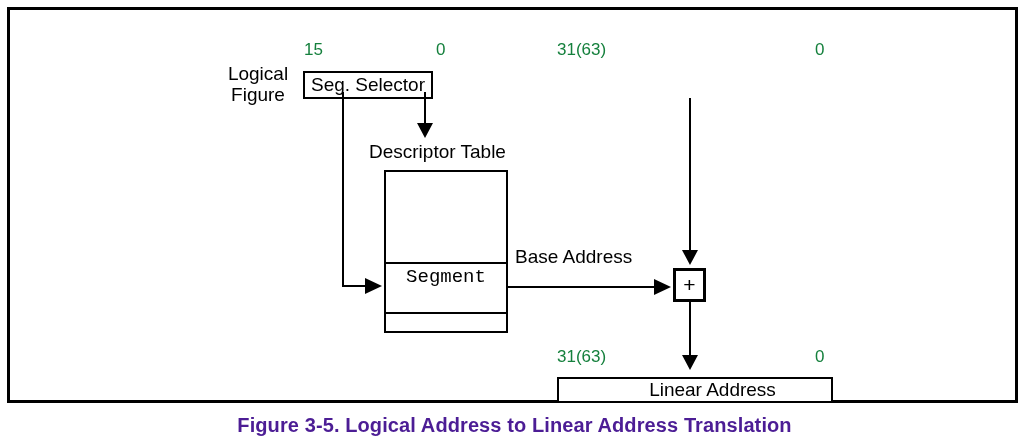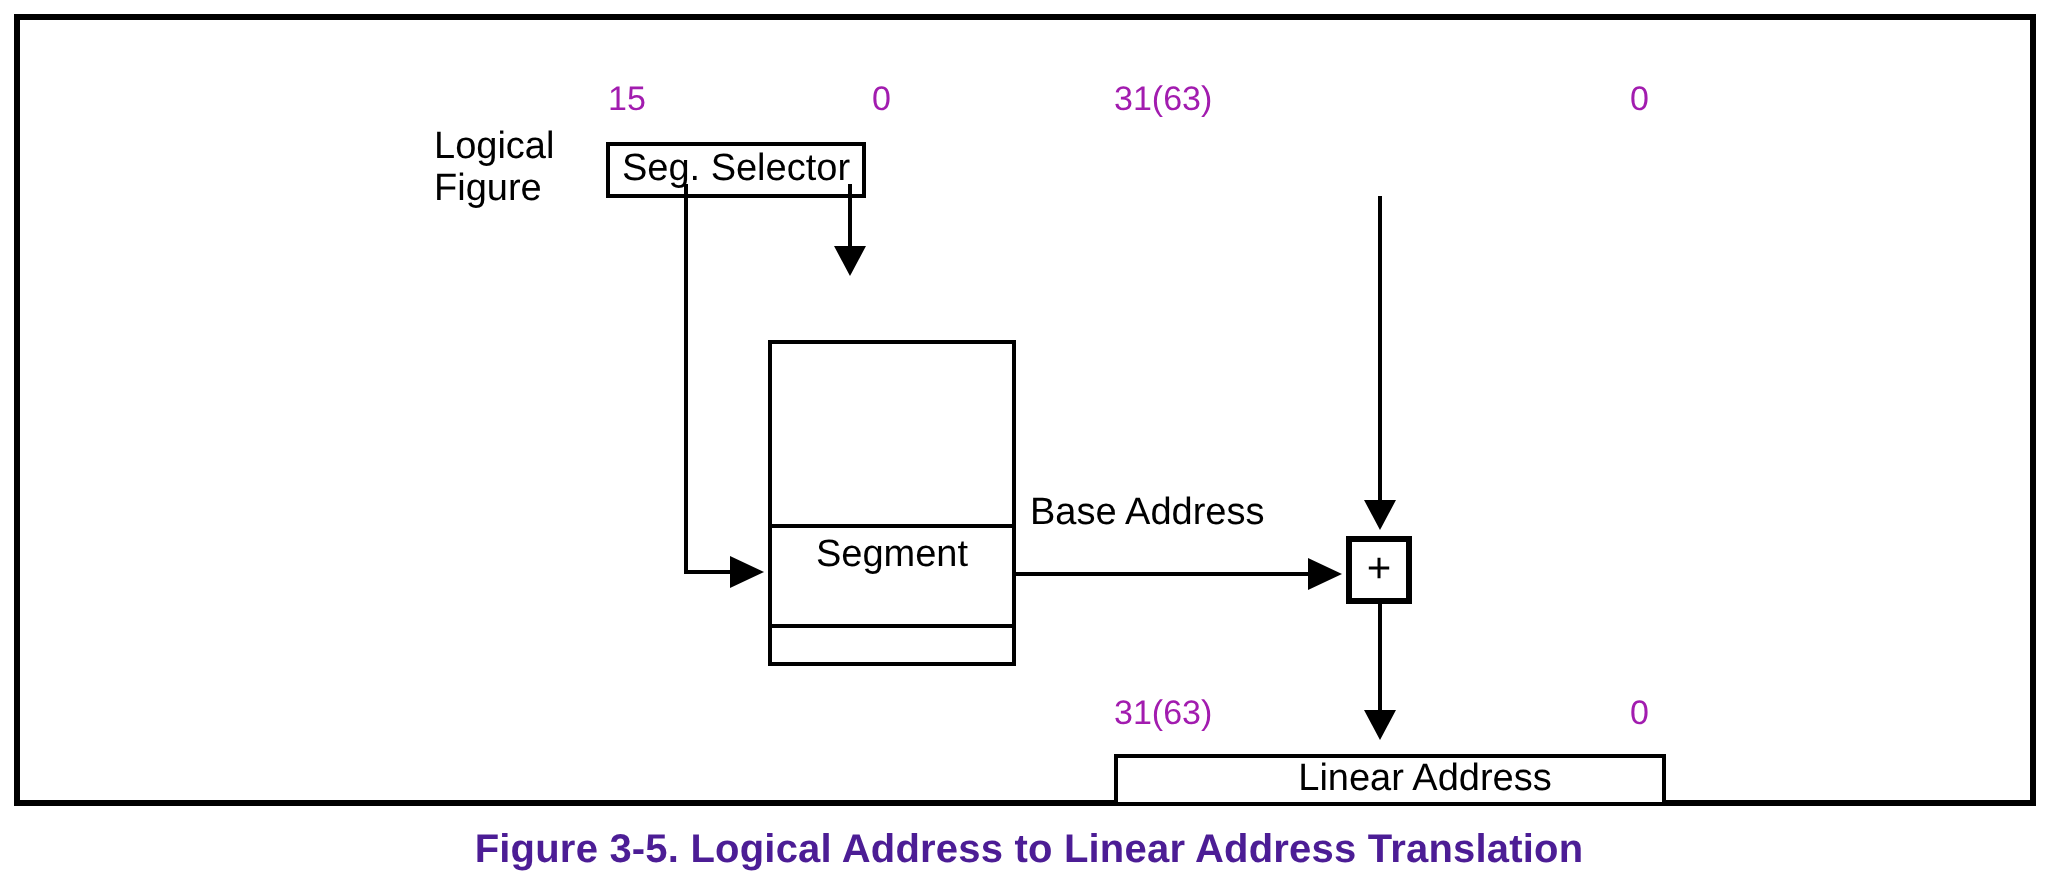--- a/index.html
+++ b/index.html
@@ -49,21 +49,21 @@
     position: absolute;
     font-size: 19px;
     line-height: 1.1;
     color: #000000;
     white-space: nowrap;
   }
   .bit-label {
     position: absolute;
     font-size: 17px;
     line-height: 1;
-    color: #a21caf;
+    color: #15803d;
     white-space: nowrap;
     text-align: right;
   }
   
   .vline {
     position: absolute;
     width: 2px;
     background: #000000;
   }
   .hline {
@@ -89,21 +89,21 @@
     width: 0;
     height: 0;
     border-top: 8px solid transparent;
     border-bottom: 8px solid transparent;
     border-left: 17px solid #000000;
   }
   
   #logical-address-label {
     left: 207px;
     top: 54px;
-    text-align: left;
+    text-align: center;
     width: 82px;
   }
   #seg-selector-box {
     left: 293px;
     top: 61px;
     width: 130px;
     height: 28px;
   }
   #offset-box {
     left: 547px;
@@ -124,20 +124,21 @@
   }
   #segment-descriptor-text {
     position: absolute;
     left: 0;
     right: 0;
     top: 95px;
     text-align: center;
     font-size: 19px;
     line-height: 1.12;
     color: #000000;
+    font-family: Liberation Mono, monospace;
   }
   #adder-box {
     left: 663px;
     top: 258px;
     width: 33px;
     height: 34px;
     font-size: 21px;
     border-width: 3px;
   }
   #base-address-label {
@@ -182,20 +183,21 @@
       <span>Seg. Selector</span>
     </div>
 
     <div class="bit-label" style="left:547px; top:31px;">31(63)</div>
     <div class="bit-label" style="left:805px; top:31px;">0</div>
 
 
     <div class="vline" style="left:414px; top:82px; height:36px;"></div>
     <div class="arrow-down" style="left:407px; top:113px;"></div>
 
+    <div class="plain-text" id="descriptor-table-label">Descriptor Table</div>
 
     <div class="box" id="descriptor-table-box">
       <div class="rowline" style="left:0; top:90px; width:120px;"></div>
       <div class="rowline" style="left:0; top:140px; width:120px;"></div>
       <div id="segment-descriptor-text">
         <div>Segment</div>
       </div>
     </div>
 
     <div class="vline" style="left:332px; top:82px; height:194px;"></div>

